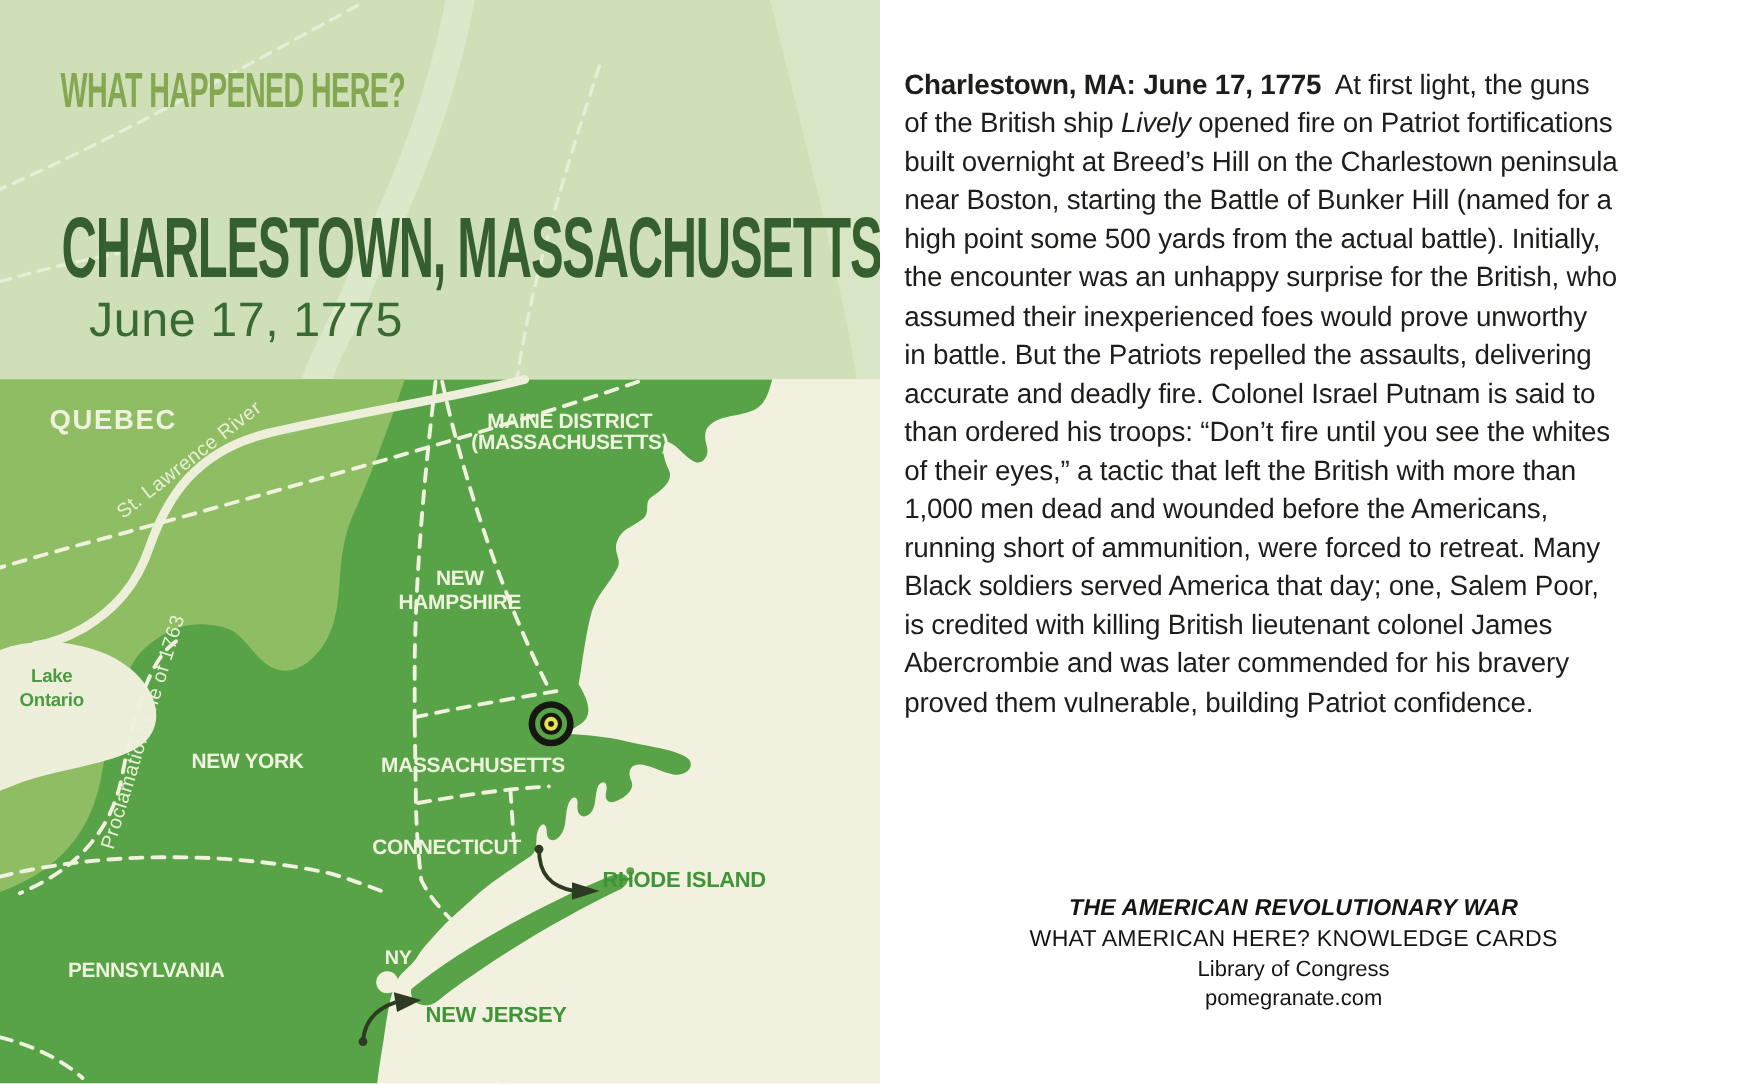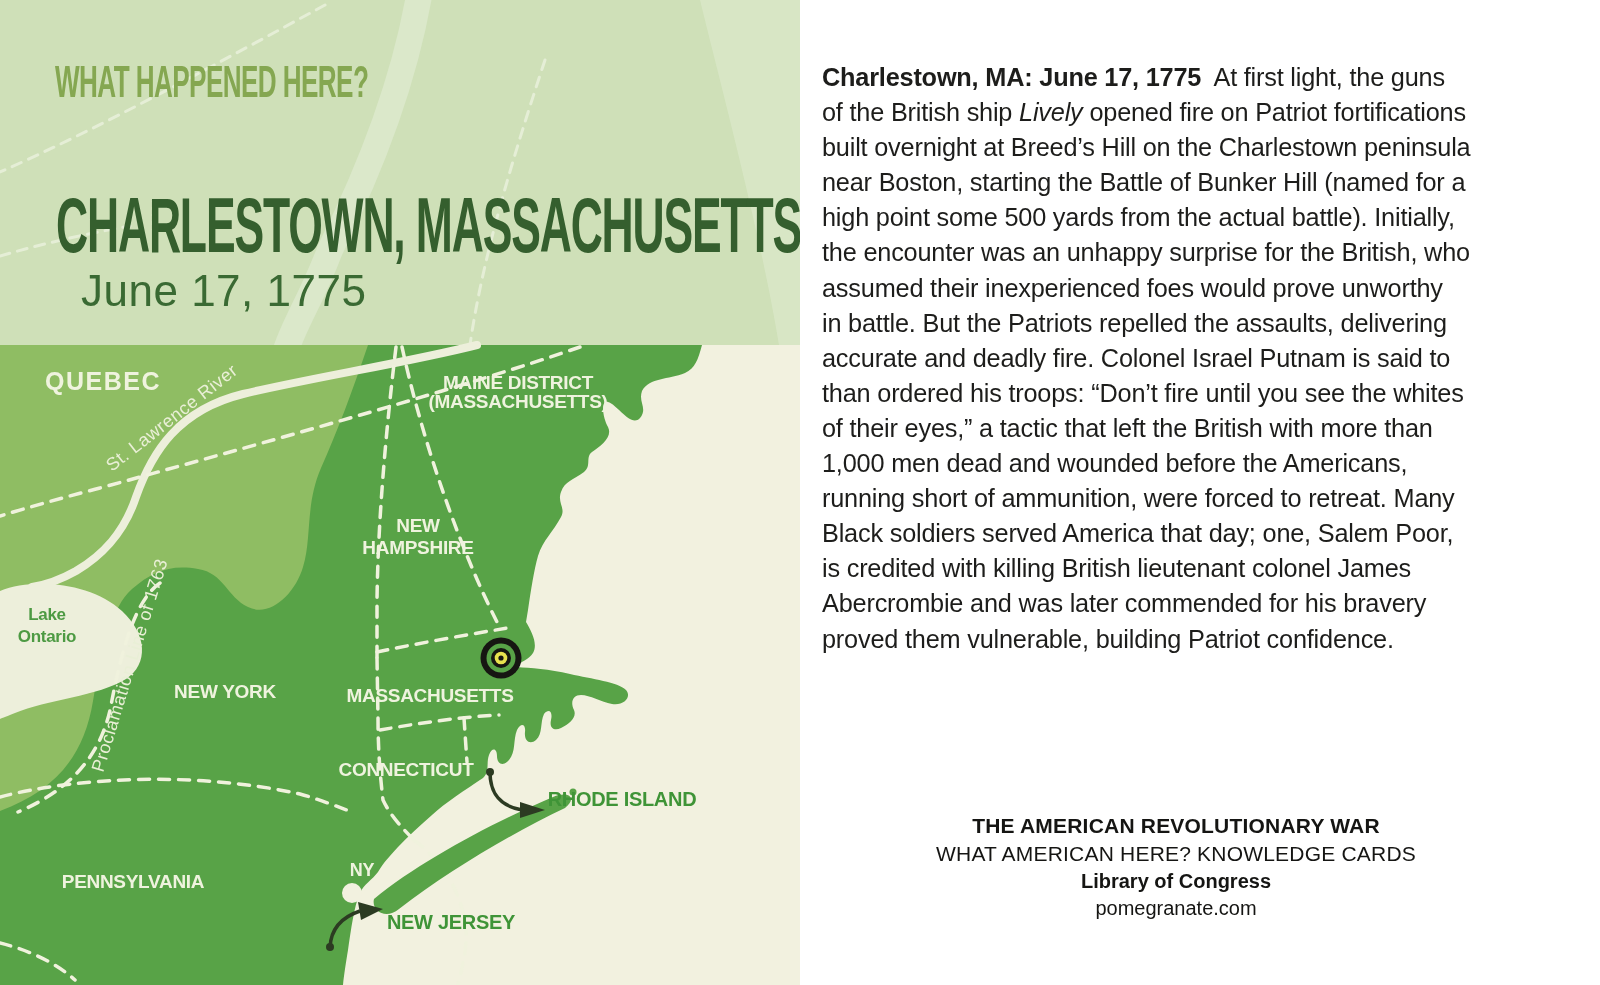--- a/index.html
+++ b/index.html
@@ -42,23 +42,23 @@
   .article{
     position:absolute;left:22px;top:60px;width:760px;
     font-size:25.3px;line-height:35.1px;color:#1d1d1b;letter-spacing:-0.2px;
   }
   .bline{white-space:nowrap;}
   .blead{font-weight:bold;}
   .bital{font-style:italic;}
   .footer{
     position:absolute;left:0;top:812px;width:752px;text-align:center;color:#151513;
   }
-  .footer .f1{font-size:21px;font-weight:bold;line-height:28px;letter-spacing:0.2px;}
+  .footer .f1{font-size:21px;font-weight:bold;line-height:28px;letter-spacing:0.2px;font-style:italic;}
   .footer .f2{font-size:21px;font-weight:normal;line-height:28px;letter-spacing:0.2px;}
-  .footer .f3{font-size:20px;font-weight:bold;line-height:27px;}
+  .footer .f3{font-size:20px;font-weight:normal;line-height:27px;}
   .footer .f4{font-size:20px;font-weight:normal;line-height:27px;}
 </style>
 </head>
 <body>
 
 <div class="map-panel">
   <svg width="800" height="985" viewBox="0 0 800 985">
 
     <rect x="0" y="0" width="800" height="345" fill="#cfe0b8"></rect>
     <path d="M420,-10 C405,80 370,170 330,250 C312,298 295,322 286,350" stroke="#dbe8ca" stroke-width="26" fill="none"></path>

